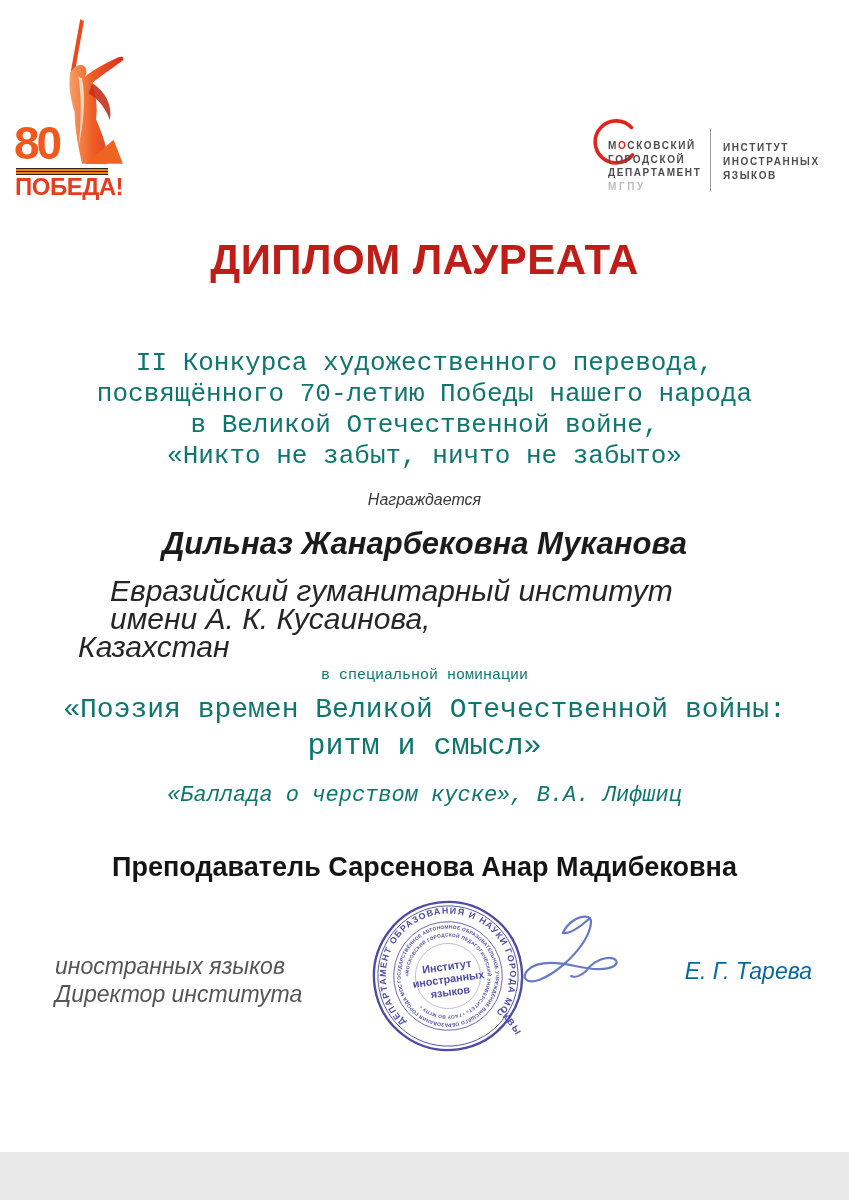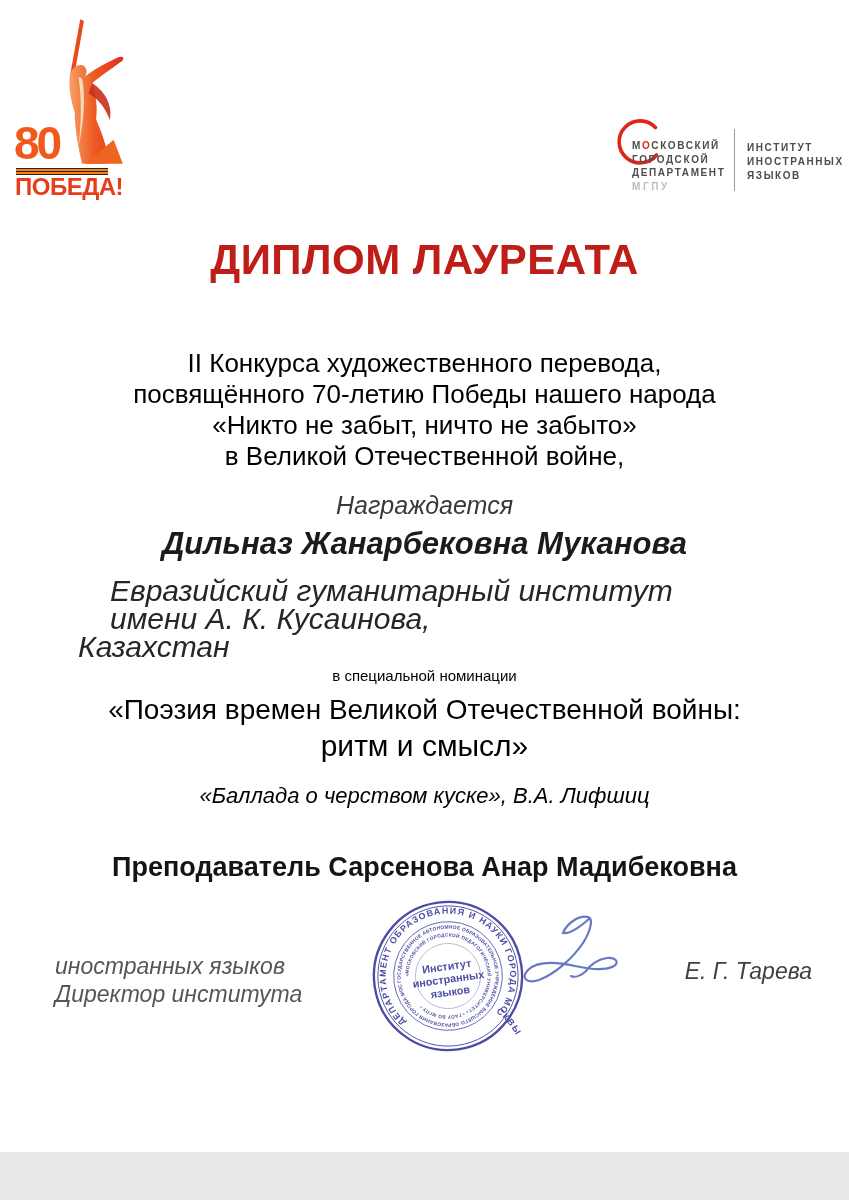--- a/index.html
+++ b/index.html
@@ -3,56 +3,56 @@
 <meta charset="utf-8">
 <style>
   html,body{margin:0;padding:0;background:#e9e9e9;}
   .page{
     position:relative;width:849px;height:1152px;margin:0 auto;
     background:#ffffff;overflow:hidden;
     font-family:"Liberation Sans","DejaVu Sans",sans-serif;color:#2a2a2a;
   }
   .abs{position:absolute;}
   .center{position:absolute;left:0;width:100%;text-align:center;}
-  .light{font-weight:300;color:#000000;}
+  .light{font-weight:300;color:#0f766e;font-family:Liberation Mono, monospace;}
 
   
   .victory-logo{left:10px;top:8px;width:130px;height:195px;}
   .statue-svg{position:absolute;left:22px;top:4px;width:102px;height:160px;}
   .v-number{position:absolute;left:4px;top:112px;font-size:46px;font-weight:700;
     letter-spacing:-3px;color:#f2581c;line-height:1;}
   .v-ribbon{position:absolute;left:6px;top:160px;width:92px;height:7px;
     background:repeating-linear-gradient(180deg,#2e2318 0 1.4px,#f08219 1.4px 2.8px);}
   .v-word{position:absolute;left:5px;top:167px;font-size:24px;font-weight:700;
     letter-spacing:-0.5px;color:#e63d1c;line-height:1;}
 
   
-  .univ-logo{left:616px;top:113px;width:220px;height:95px;font-weight:700;color:#4d4d4d;}
+  .univ-logo{left:592px;top:113px;width:220px;height:95px;font-weight:700;color:#4d4d4d;}
   .univ-arc{position:absolute;left:0px;top:4px;width:50px;height:50px;}
   .univ-text{position:absolute;left:16px;top:26px;font-size:10px;letter-spacing:1.6px;line-height:13.5px;}
   .univ-text .red-o{color:#e1251b;}
   .univ-abbr{color:#bcbcbc;letter-spacing:2.6px;}
   .univ-divider{position:absolute;left:118px;top:16px;width:1px;height:62px;background:#9a9a9a;}
   .inst-text{position:absolute;left:131px;top:28px;font-size:10px;letter-spacing:1.6px;line-height:14px;}
 
   
   .doc-title{top:236px;font-size:42px;font-weight:700;color:#bf1d17;letter-spacing:0.5px;}
   .contest{top:348px;font-size:26px;line-height:31px;}
-  .award-label{top:491px;font-size:25px;font-style:italic;color:#383838;}
+  .award-label{top:491px;font-size:16px;font-style:italic;color:#383838;}
   .award-name{top:526px;font-size:31px;font-weight:700;font-style:italic;color:#1b1b1b;}
   .affiliation{left:78px;top:577px;width:650px;font-size:30px;font-style:italic;
     line-height:28px;color:#262626;text-align:left;}
   .affiliation .indent{padding-left:32px;}
   .nom-intro{top:667px;font-size:15px;}
   .nom-line1{top:694px;font-size:28px;}
   .nom-line2{top:729px;font-size:30px;}
   .nom-work{top:783px;font-size:22px;font-style:italic;}
   .teacher{top:852px;font-size:27px;font-weight:700;color:#141414;}
   .director{left:55px;top:952px;font-size:23px;font-style:italic;color:#565656;line-height:28px;text-align:left;}
-  .signer{right:37px;top:958px;font-size:23px;font-style:italic;color:#404040;text-align:right;}
+  .signer{right:37px;top:958px;font-size:23px;font-style:italic;color:#0369a1;text-align:right;}
 
   
   .stamp{left:369px;top:897px;width:158px;height:158px;transform:rotate(-8deg);opacity:0.93;}
   .stamp text, .stamp textPath{fill:#3e3f9d;}
   .signature-svg{left:495px;top:908px;width:130px;height:95px;}
 </style>
 </head>
 <body>
 
 <div class="page">
@@ -97,22 +97,22 @@
       <div>ИНОСТРАННЫХ</div>
       <div>ЯЗЫКОВ</div>
     </div>
   </div>
 
   <div class="center doc-title">ДИПЛОМ ЛАУРЕАТА</div>
 
   <div class="center contest light">
     <div>II Конкурса художественного перевода,</div>
     <div>посвящённого 70-летию Победы нашего народа</div>
+    <div>в Великой Отечественной войне,</div>
     <div>«Никто не забыт, ничто не забыто»</div>
-    <div>в Великой Отечественной войне,</div>
   </div>
 
   <div class="center award-label">Награждается</div>
   <div class="center award-name">Дильназ Жанарбековна Муканова</div>
   <div class="abs affiliation">
     <div class="indent">Евразийский гуманитарный институт имени А. К. Кусаинова,</div>
     <div>Казахстан</div>
   </div>
 
   <div class="center nom-intro light">в специальной номинации</div>

